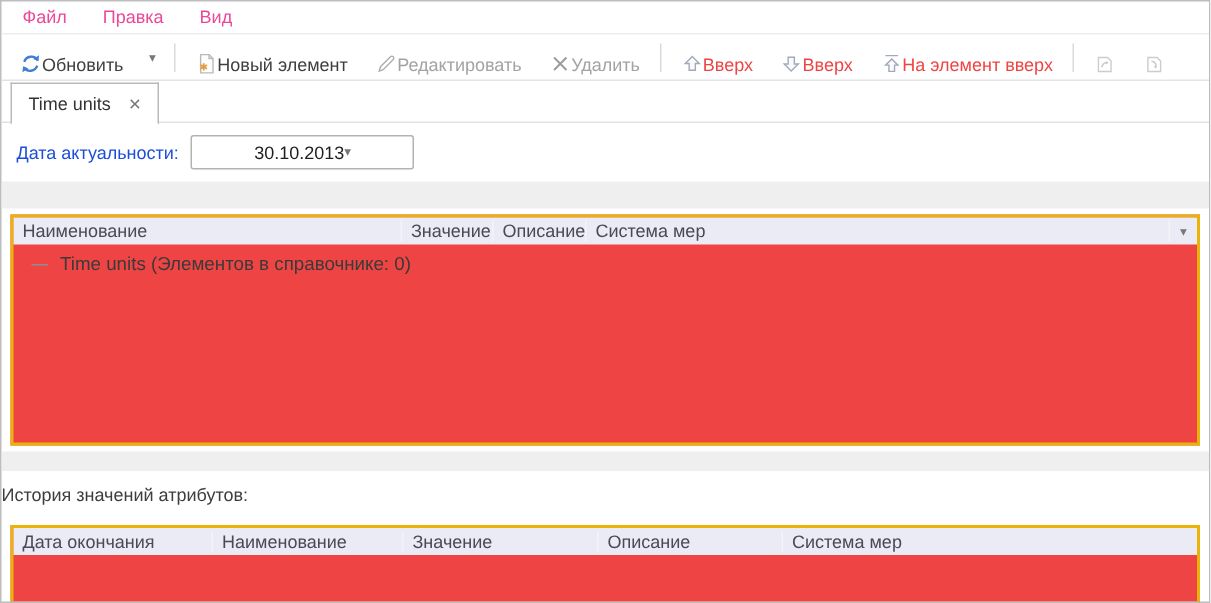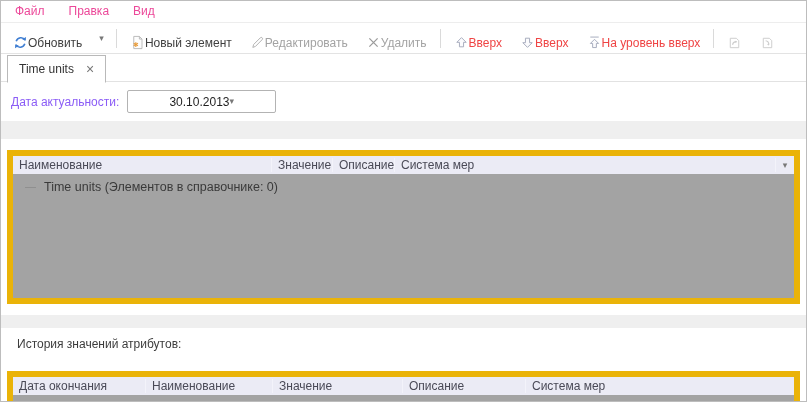--- a/index.html
+++ b/index.html
@@ -17,47 +17,47 @@
   .caret{font-size:9px;color:#787878;line-height:1;}
   .drop-caret{padding:0 8px;height:24px;display:flex;align-items:center;}
   .icon16{width:15px;height:15px;flex:none;display:block;}
   
   .tabstrip{position:relative;height:28px;}
   .tabstrip .strip-line{position:absolute;left:0;right:0;bottom:0;height:1px;background:#e2e2e2;}
   .tab{position:absolute;left:6px;bottom:-1px;height:26px;background:#fff;border:1px solid #b9b9b9;border-bottom:1px solid #fff;display:flex;align-items:center;gap:12px;padding:0 11px;font-size:12px;color:#333;z-index:2;}
   .tab-close{font-size:14px;color:#777;line-height:1;cursor:default;}
   
   .filter-row{height:39px;display:flex;align-items:center;padding-left:10px;gap:8px;}
-  .filter-label{font-size:12px;color:#8b5cf6;}
+  .filter-label{font-size:12px;color:#1d4ed8;}
   .combo{width:133px;height:21px;border:1px solid #b3b3b3;border-radius:2px;background:#fff;display:flex;align-items:center;justify-content:center;padding:0 7px;font-size:12px;color:#1f1f1f;}
   
   .band1{height:18px;background:#efefef;}
   .band2{height:13px;background:#efefef;}
   
-  .panel{margin:11px 6px;border:6px solid #eab308;background:#a3a3a3;box-sizing:border-box;}
+  .panel{margin:4px 6px;border:2px solid #eab308;background:#ef4444;box-sizing:border-box;}
   .panel1{height:154px;}
   .panel2{height:58px;}
   .grid-header{display:flex;align-items:center;height:18px;background:#ebebf5;font-size:12px;color:#4a4a57;}
   .hcell{padding-left:6px;box-sizing:border-box;overflow:hidden;white-space:nowrap;border-right:1px solid #f3f3fa;}
   .hcell:last-of-type{border-right:none;}
   .t1c1{width:259px;flex:none;}
   .t1c2{width:61px;flex:none;}
   .t1c3{width:62px;flex:none;}
   .t1c4{flex:1;}
   .hdr-chooser{width:18px;flex:none;text-align:center;}
   .t2c1{width:131px;flex:none;}
   .t2c2{width:133px;flex:none;}
   .t2c3{width:127px;flex:none;}
   .t2c4{width:130px;flex:none;}
   .t2c5{width:123px;flex:none;}
   .t2c6{flex:1;}
   .tree-row{display:flex;align-items:center;gap:8px;padding:6px 0 0 12px;font-size:12.5px;color:#3a3a3a;}
   .dash-icon{width:11px;height:0;border-top:1px solid #8f8f8f;flex:none;}
   
-  .history-label-row{height:32px;display:flex;align-items:center;padding-left:16px;}
+  .history-label-row{height:32px;display:flex;align-items:center;padding-left:0;}
   .history-label{font-size:12px;color:#3d3d3d;}
 </style>
 </head>
 <body>
 
 <div class="window">
 
   <div class="menubar">
     <div class="menu-item">Файл</div>
     <div class="menu-item">Правка</div>
@@ -113,21 +113,21 @@
       <svg class="icon16" viewBox="0 0 16 16">
         <path d="M8 13.2 L13 8.2 H10.2 V3.4 H5.8 V8.2 H3 Z" fill="#fbfbfd" stroke="#a3a9bb"></path>
       </svg>
       <span>Вверх</span>
     </div>
     <div class="tbtn subtle">
       <svg class="icon16" viewBox="0 0 16 16">
         <path d="M3.5 2.2 H12.5" stroke="#a3a9bb" fill="none"></path>
         <path d="M8 4.6 L12.4 9 H10 V13.4 H6 V9 H3.6 Z" fill="#fbfbfd" stroke="#a3a9bb"></path>
       </svg>
-      <span>На уровень вверх</span>
+      <span>На элемент вверх</span>
     </div>
     <div class="tb-sep"></div>
     <div class="tbtn disabled">
       <svg class="icon16" viewBox="0 0 16 16">
         <path d="M3.5 3.5 h6.5 l2.5 2.5 v7.5 h-9 z" fill="#ffffff" stroke="#cccccc"></path>
         <path d="M6 10.5 c0.2-2.2 2-3.4 4.2-3.4" fill="none" stroke="#cccccc" stroke-width="1.2"></path>
         <path d="M10.8 7.1 l-2.1-0.9 0.3 2.3 z" fill="#cccccc"></path>
       </svg>
     </div>
     <div class="tbtn disabled">

